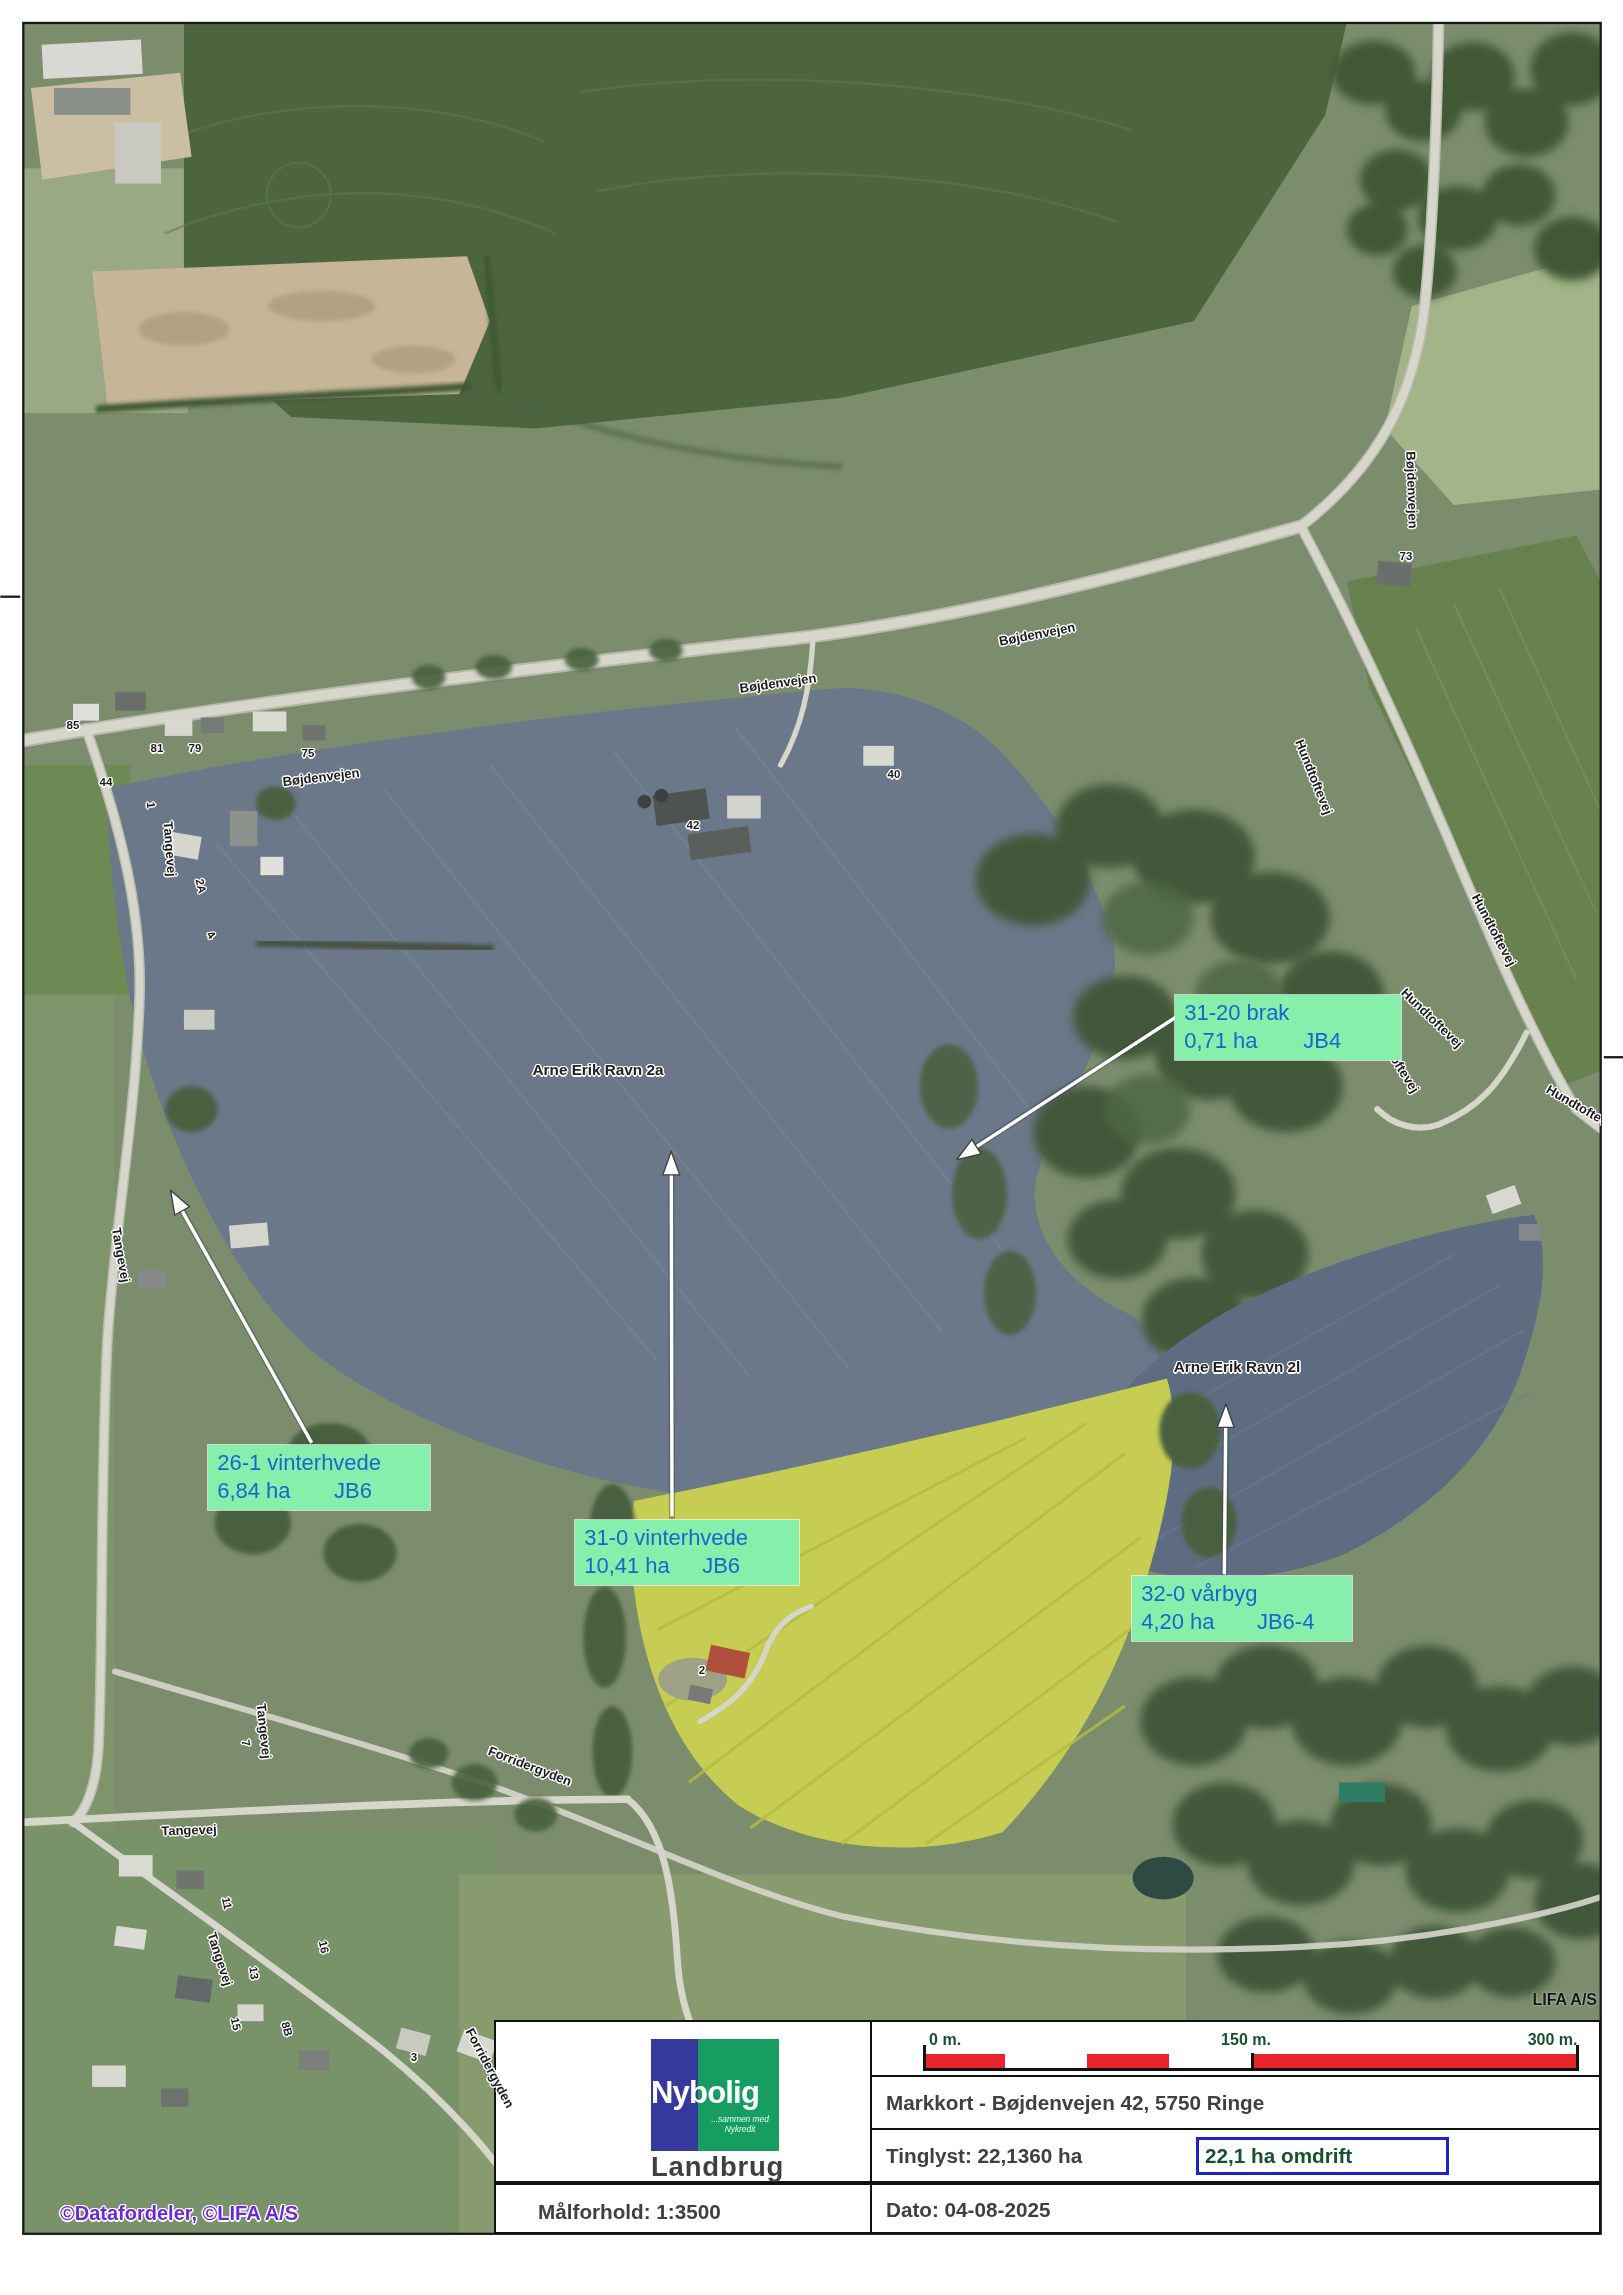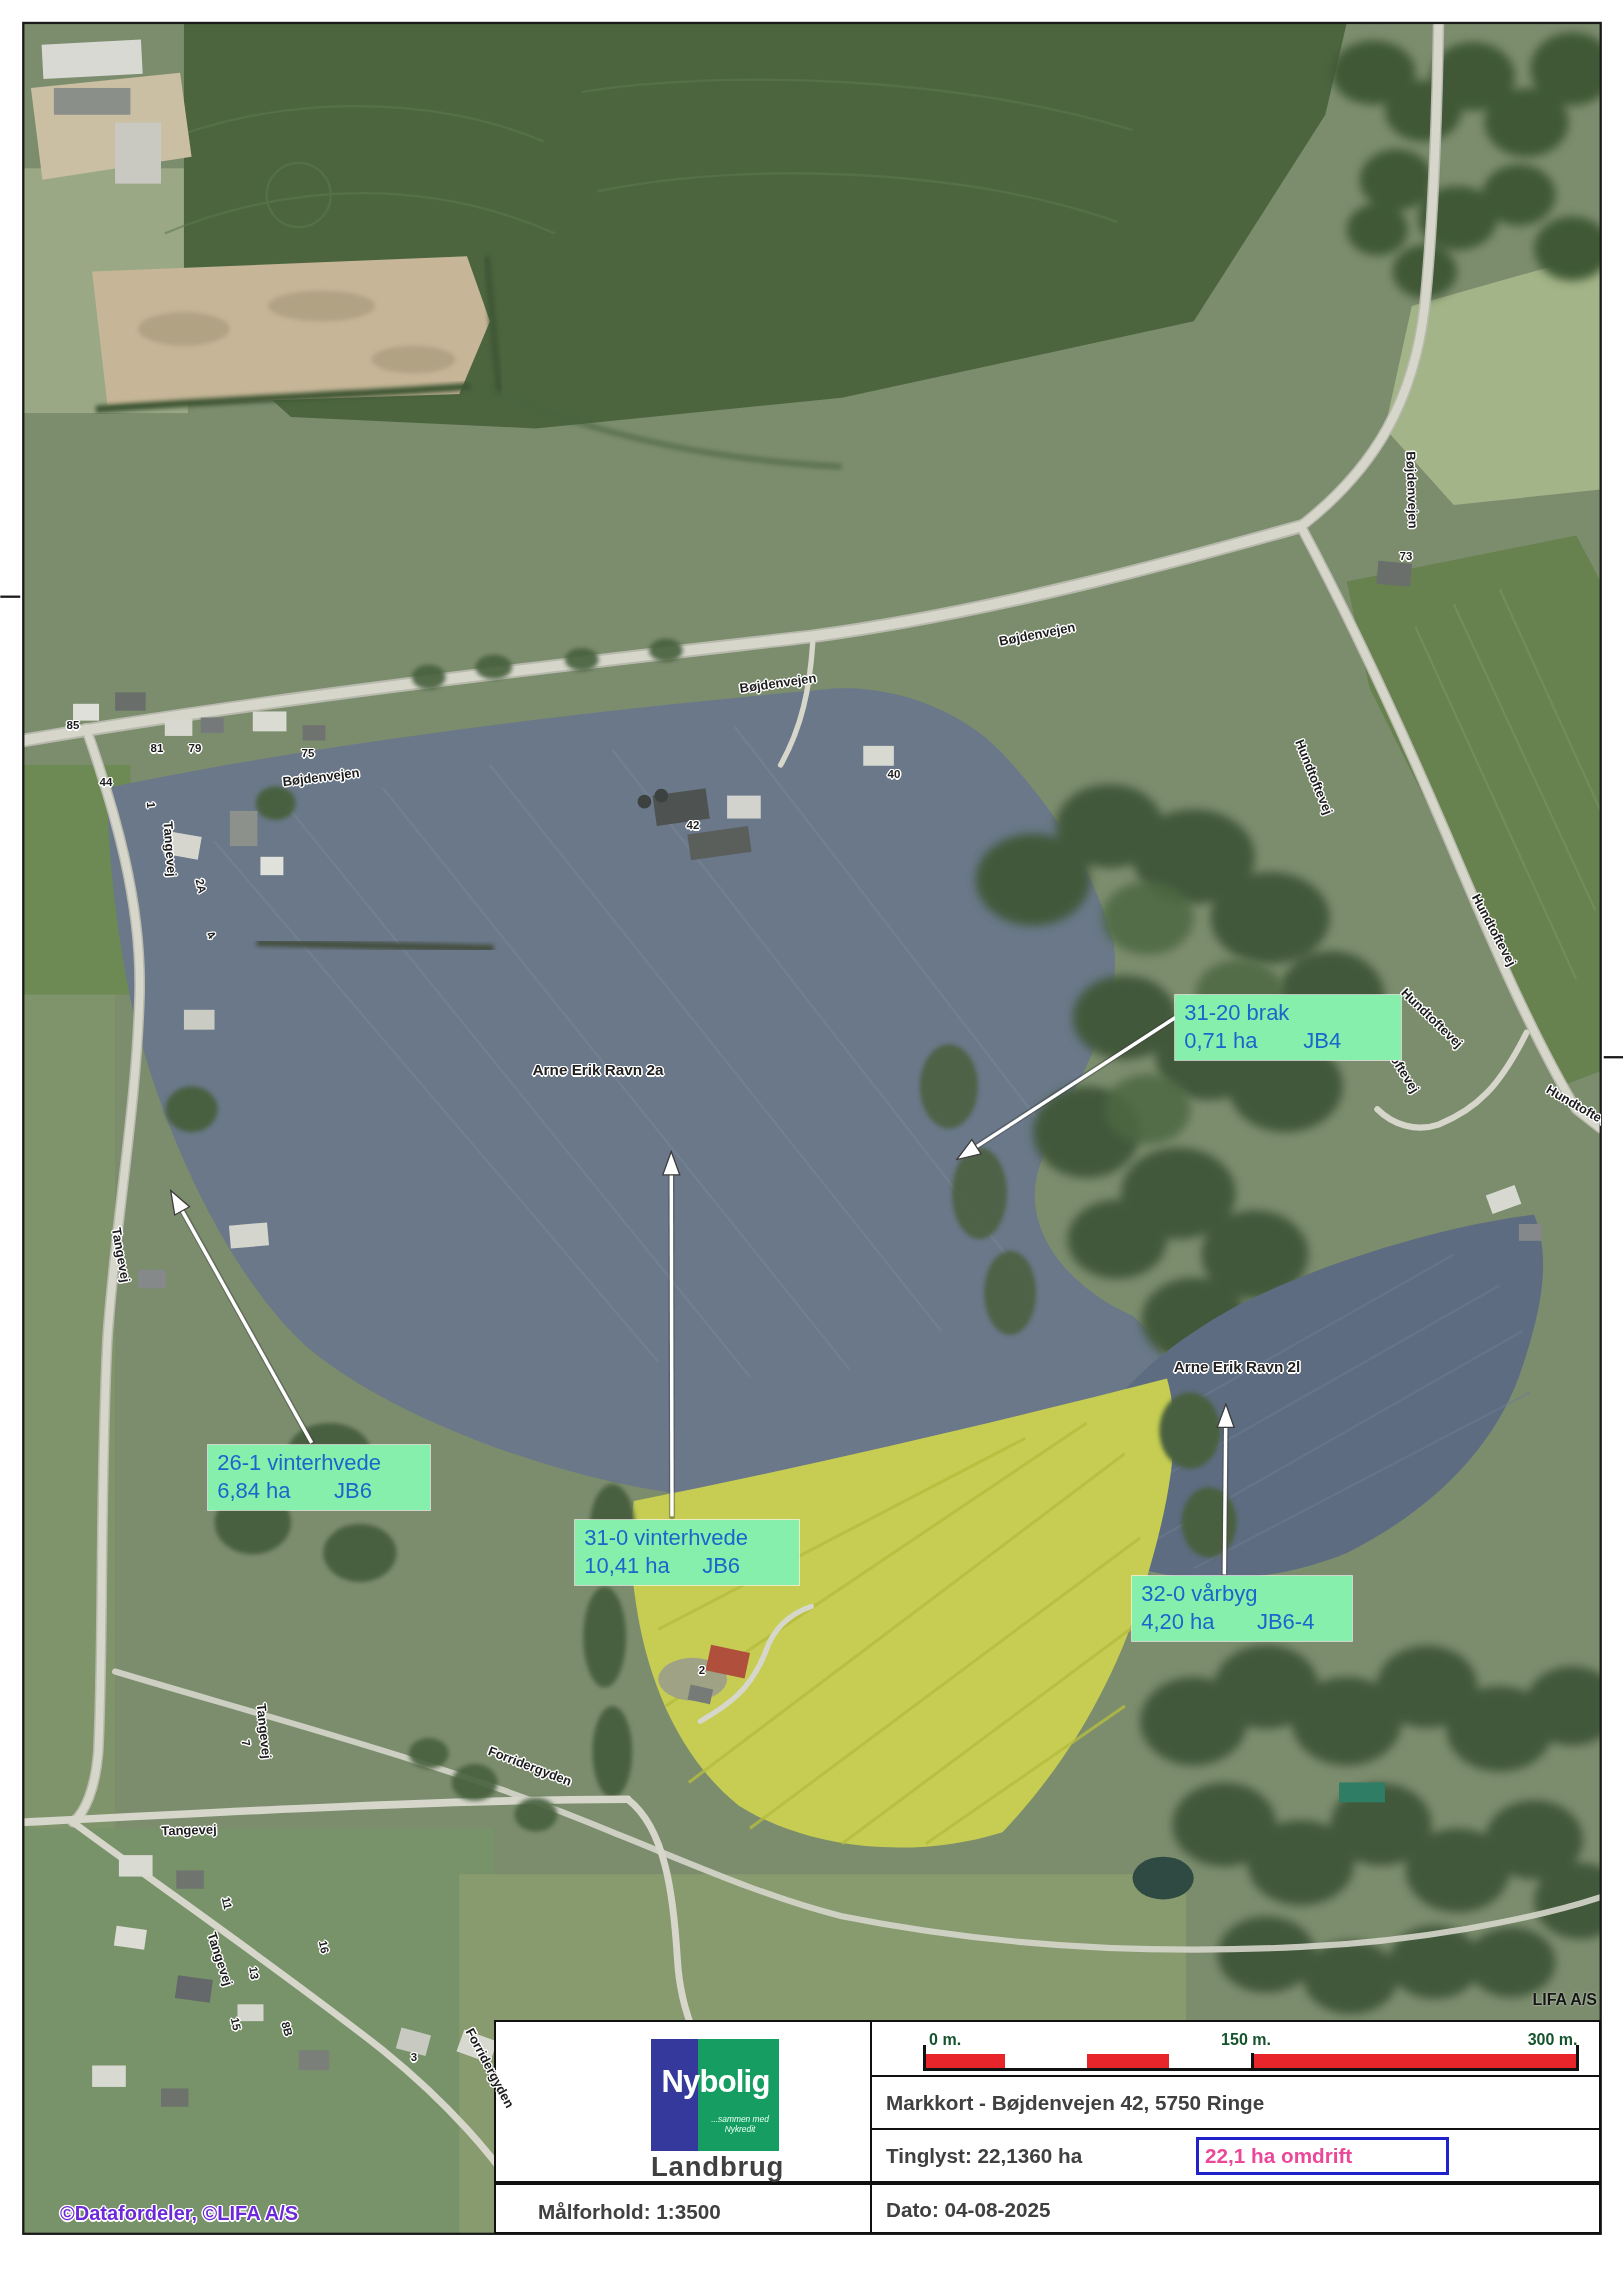--- a/index.html
+++ b/index.html
@@ -22,32 +22,32 @@
     text-shadow:0 0 2.3px rgba(255,255,255,.7);}
   
   #legend{position:absolute;left:471px;top:1997px;width:1107px;height:214px;background:#fff;border:2.3px solid #111;box-sizing:border-box;}
   #legend .vline{position:absolute;left:374px;top:0;bottom:0;width:2.3px;background:#111;}
   #legend .h1{position:absolute;left:376px;right:0;top:53px;height:2.3px;background:#111;}
   #legend .h2{position:absolute;left:376px;right:0;top:106px;height:2.3px;background:#111;}
   #legend .h3{position:absolute;left:0;right:0;top:159px;height:3.8px;background:#111;}
   .lg-text{position:absolute;font-weight:bold;font-size:20.7px;color:#404040;white-space:nowrap;}
   #omdrift-box{position:absolute;left:700px;top:115px;width:253px;height:38px;border:3.1px solid #2121cc;box-sizing:border-box;
     display:flex;align-items:center;padding-left:6.1px;}
-  #omdrift-box span{font-weight:bold;font-size:20.7px;color:#ec4899;white-space:nowrap;}
+  #omdrift-box span{font-weight:bold;font-size:20.7px;color:#14532d;white-space:nowrap;}
   
   #scalebar{position:absolute;left:427px;top:9.2px;width:656px;height:40px;}
   #scalebar .base{position:absolute;left:0;right:0;bottom:0;height:3.1px;background:#111;}
   #scalebar .tick{position:absolute;bottom:0;width:3.1px;background:#111;}
   #scalebar .seg{position:absolute;bottom:3.1px;height:13.8px;background:#e8252a;}
   #scalebar .slabel{position:absolute;top:0;font-weight:bold;font-size:16px;color:#14532d;white-space:nowrap;}
   
   #logo{position:absolute;left:155px;top:17px;width:129px;height:139px;}
   #logo .sq-blue{position:absolute;left:0;top:0;width:47px;height:112px;background:#34399b;}
   #logo .sq-green{position:absolute;left:47px;top:0;width:81px;height:112px;background:#169e62;}
-  #logo .brand{position:absolute;left:0;top:25px;width:129px;text-align:center;font-size:31px;font-weight:bold;color:#fff;letter-spacing:-0.8px;}
+  #logo .brand{position:absolute;left:0;top:36px;width:129px;font-size:31px;font-weight:bold;color:#fff;letter-spacing:-0.8px;}
   #logo .tagline{position:absolute;left:49px;top:75px;width:80px;font-size:8.4px;font-style:italic;color:#eafff3;text-align:center;}
   #logo .division{position:absolute;left:0;top:112px;width:129px;text-align:center;font-size:27.5px;font-weight:bold;color:#404040;letter-spacing:0.8px;}
 </style>
 </head>
 <body>
 
 <div id="stage">
 
 <svg id="map-art" width="1624" height="2295" viewBox="0 0 2122 3000">
   <defs>

